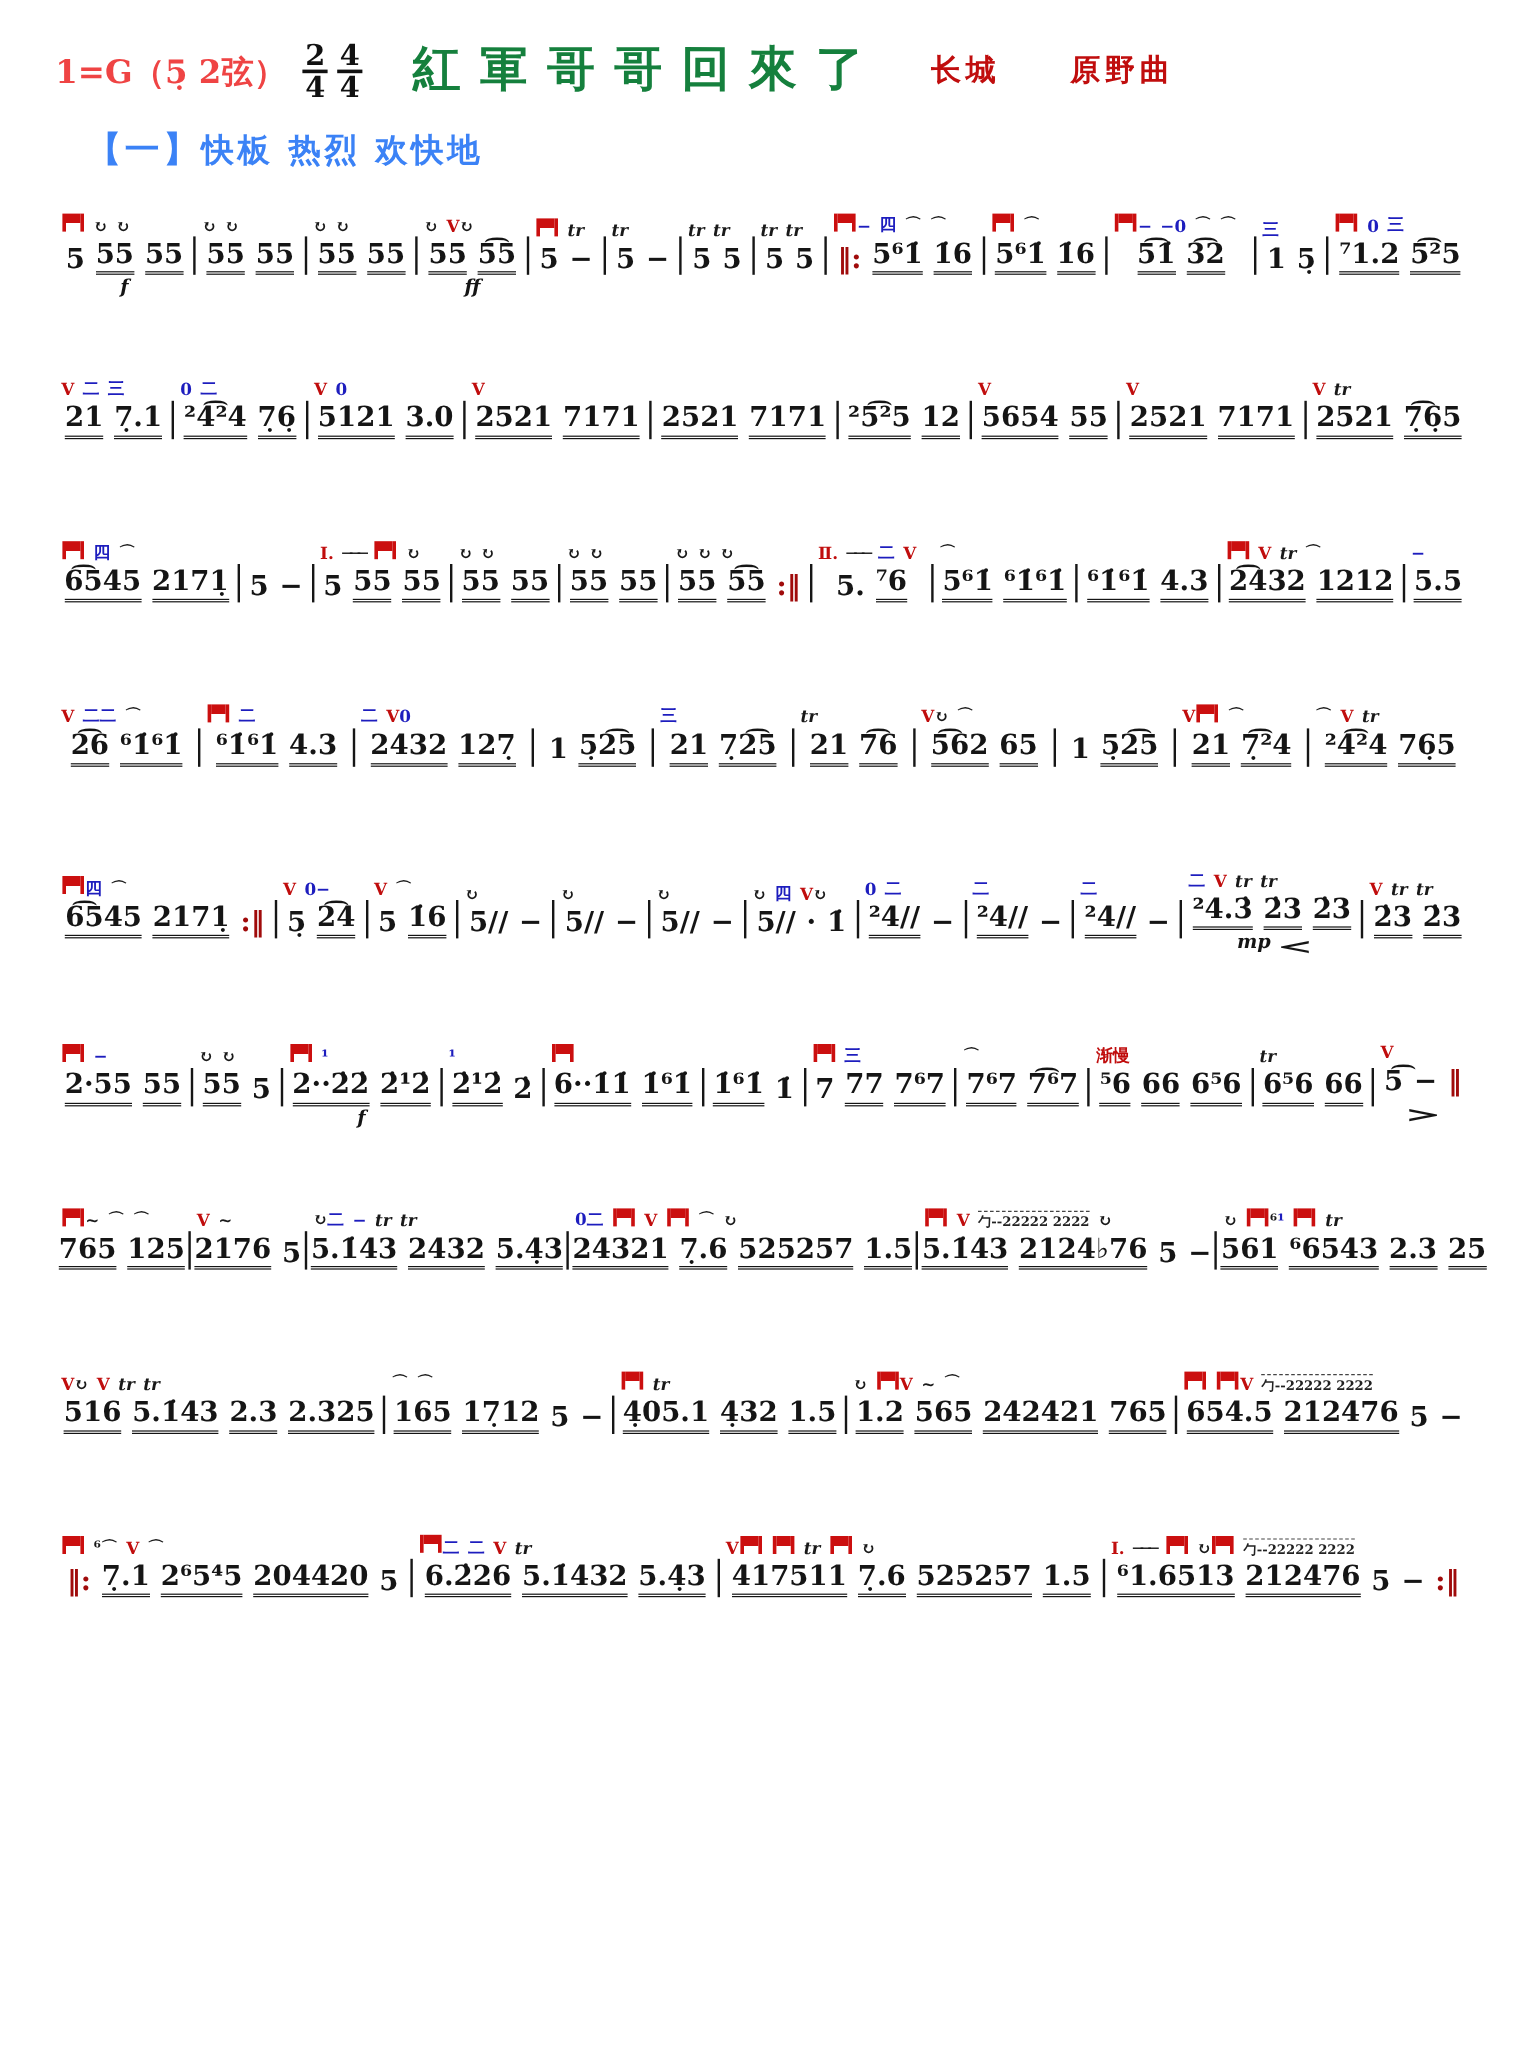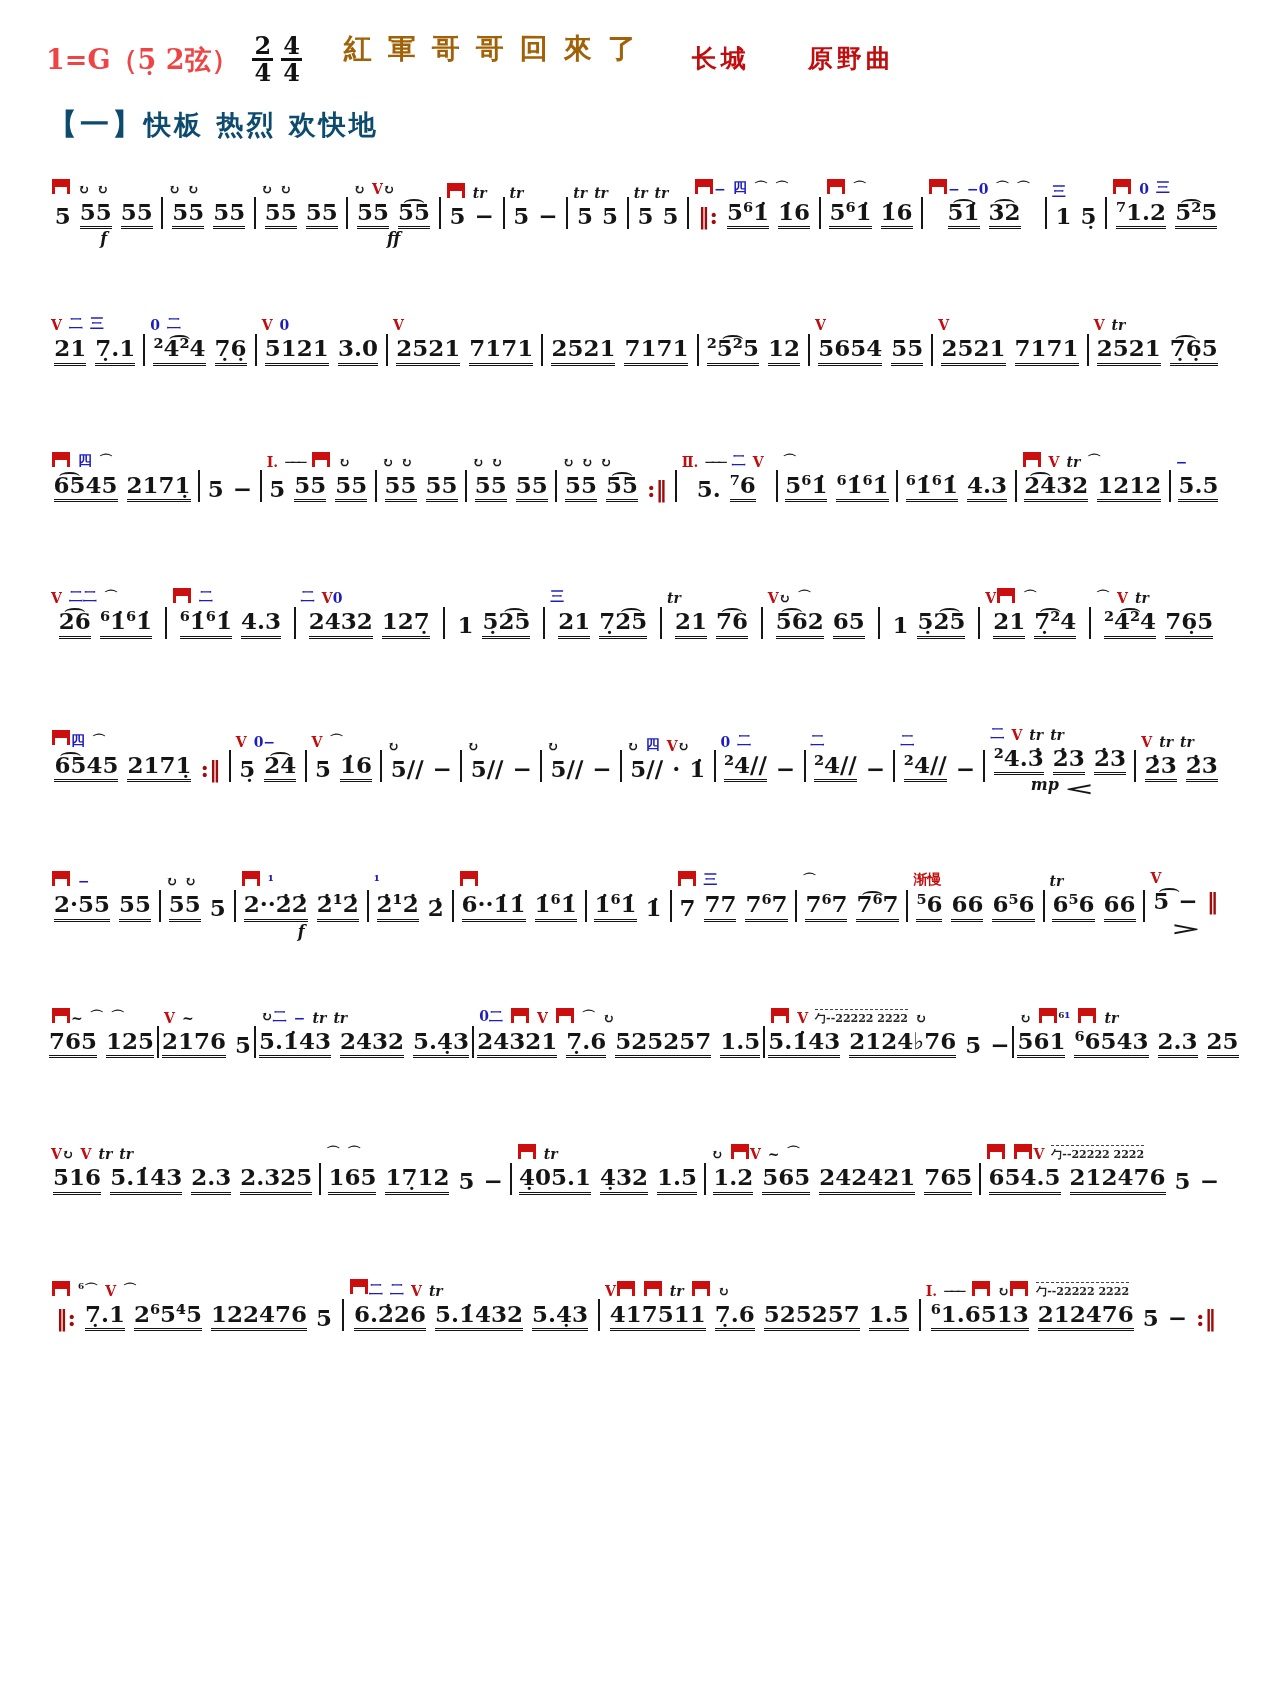--- a/index.html
+++ b/index.html
@@ -2,23 +2,23 @@
 <html><head>
 <meta charset="utf-8">
 <style>
   html,body{margin:0;padding:0;background:#ffffff;}
   body{width:1272px;min-height:1706px;font-family:"DejaVu Serif",serif;color:#151515;box-sizing:border-box;padding:28px 46px 20px 46px;}
   .hdr{display:flex;align-items:flex-start;gap:14px;margin-bottom:20px;}
   .key{color:#ef4444;font-weight:bold;font-size:27px;white-space:nowrap;padding-top:14px;}
   .tsigs{display:flex;gap:8px;padding-top:6px;}
   .ts{display:flex;flex-direction:column;align-items:center;font-weight:bold;font-size:24px;line-height:1.0;color:#111;}
   .ts .num{border-bottom:3px solid #111;padding:0 2px;}
-  .title{color:#a16207;font-weight:bold;font-size:28px;letter-spacing:16px;font-family:"DejaVu Serif",serif;margin-left:28px;white-space:nowrap;padding-top:2px;}
+  .title{color:#15803d;font-weight:bold;font-size:40px;letter-spacing:16px;font-family:"DejaVu Serif",serif;margin-left:28px;white-space:nowrap;padding-top:2px;}
   .composers{color:#c00d0d;font-weight:bold;font-size:25px;white-space:nowrap;margin-left:26px;padding-top:14px;letter-spacing:4px;}
-  .sec-h{color:#0c4a6e;font-weight:bold;font-size:27px;margin:14px 0 26px 2px;letter-spacing:3px;}
+  .sec-h{color:#3b82f6;font-weight:bold;font-size:27px;margin:14px 0 26px 26px;letter-spacing:3px;}
   .sec-h .lab{font-size:29px;}
   .system{display:flex;align-items:flex-end;width:100%;margin-bottom:58px;}
   .bar{display:flex;flex-direction:column;justify-content:flex-end;flex:1 1 auto;padding:0 3px;}
   .top{display:flex;gap:7px;align-items:flex-end;min-height:26px;font-size:14px;font-weight:bold;padding-left:2px;margin-bottom:2px;}
   .main{display:flex;gap:9px;align-items:flex-end;font-size:23px;font-weight:bold;white-space:nowrap;justify-content:center;line-height:1.15;}
   .under{display:flex;gap:10px;min-height:20px;font-size:16px;font-style:italic;font-weight:bold;justify-content:center;align-items:flex-start;}
   .barline{width:2px;background:#161616;height:32px;flex:0 0 auto;margin-bottom:20px;}
   .ug{border-bottom:3px double #141414;padding-bottom:1px;}
   .red{color:#c00d0d;}
   .blue{color:#1d1dbe;}
@@ -1021,21 +1021,21 @@
         <div class="top">
           <span><span class="flagicon"></span></span>
           <span><span class="blk">⁶</span><span class="blk">⌒</span></span>
           <span><span class="red">V</span></span>
           <span><span class="blk">⌒</span></span>
         </div>
         <div class="main">
           <span class="rep">‖:</span>
           <span class="ug">7̣.1</span>
           <span class="ug">2⁶5⁴5</span>
-          <span class="ug">122476</span>
+          <span class="ug">204420</span>
           <span>5</span>
         </div>
         <div class="under"></div>
       </div>
       <div class="barline"></div>
       <div class="bar">
         <div class="top">
           <span><span class="flagicon"></span><span class="blue">二</span></span>
           <span><span class="blue">二</span></span>
           <span><span class="red">V</span></span>

